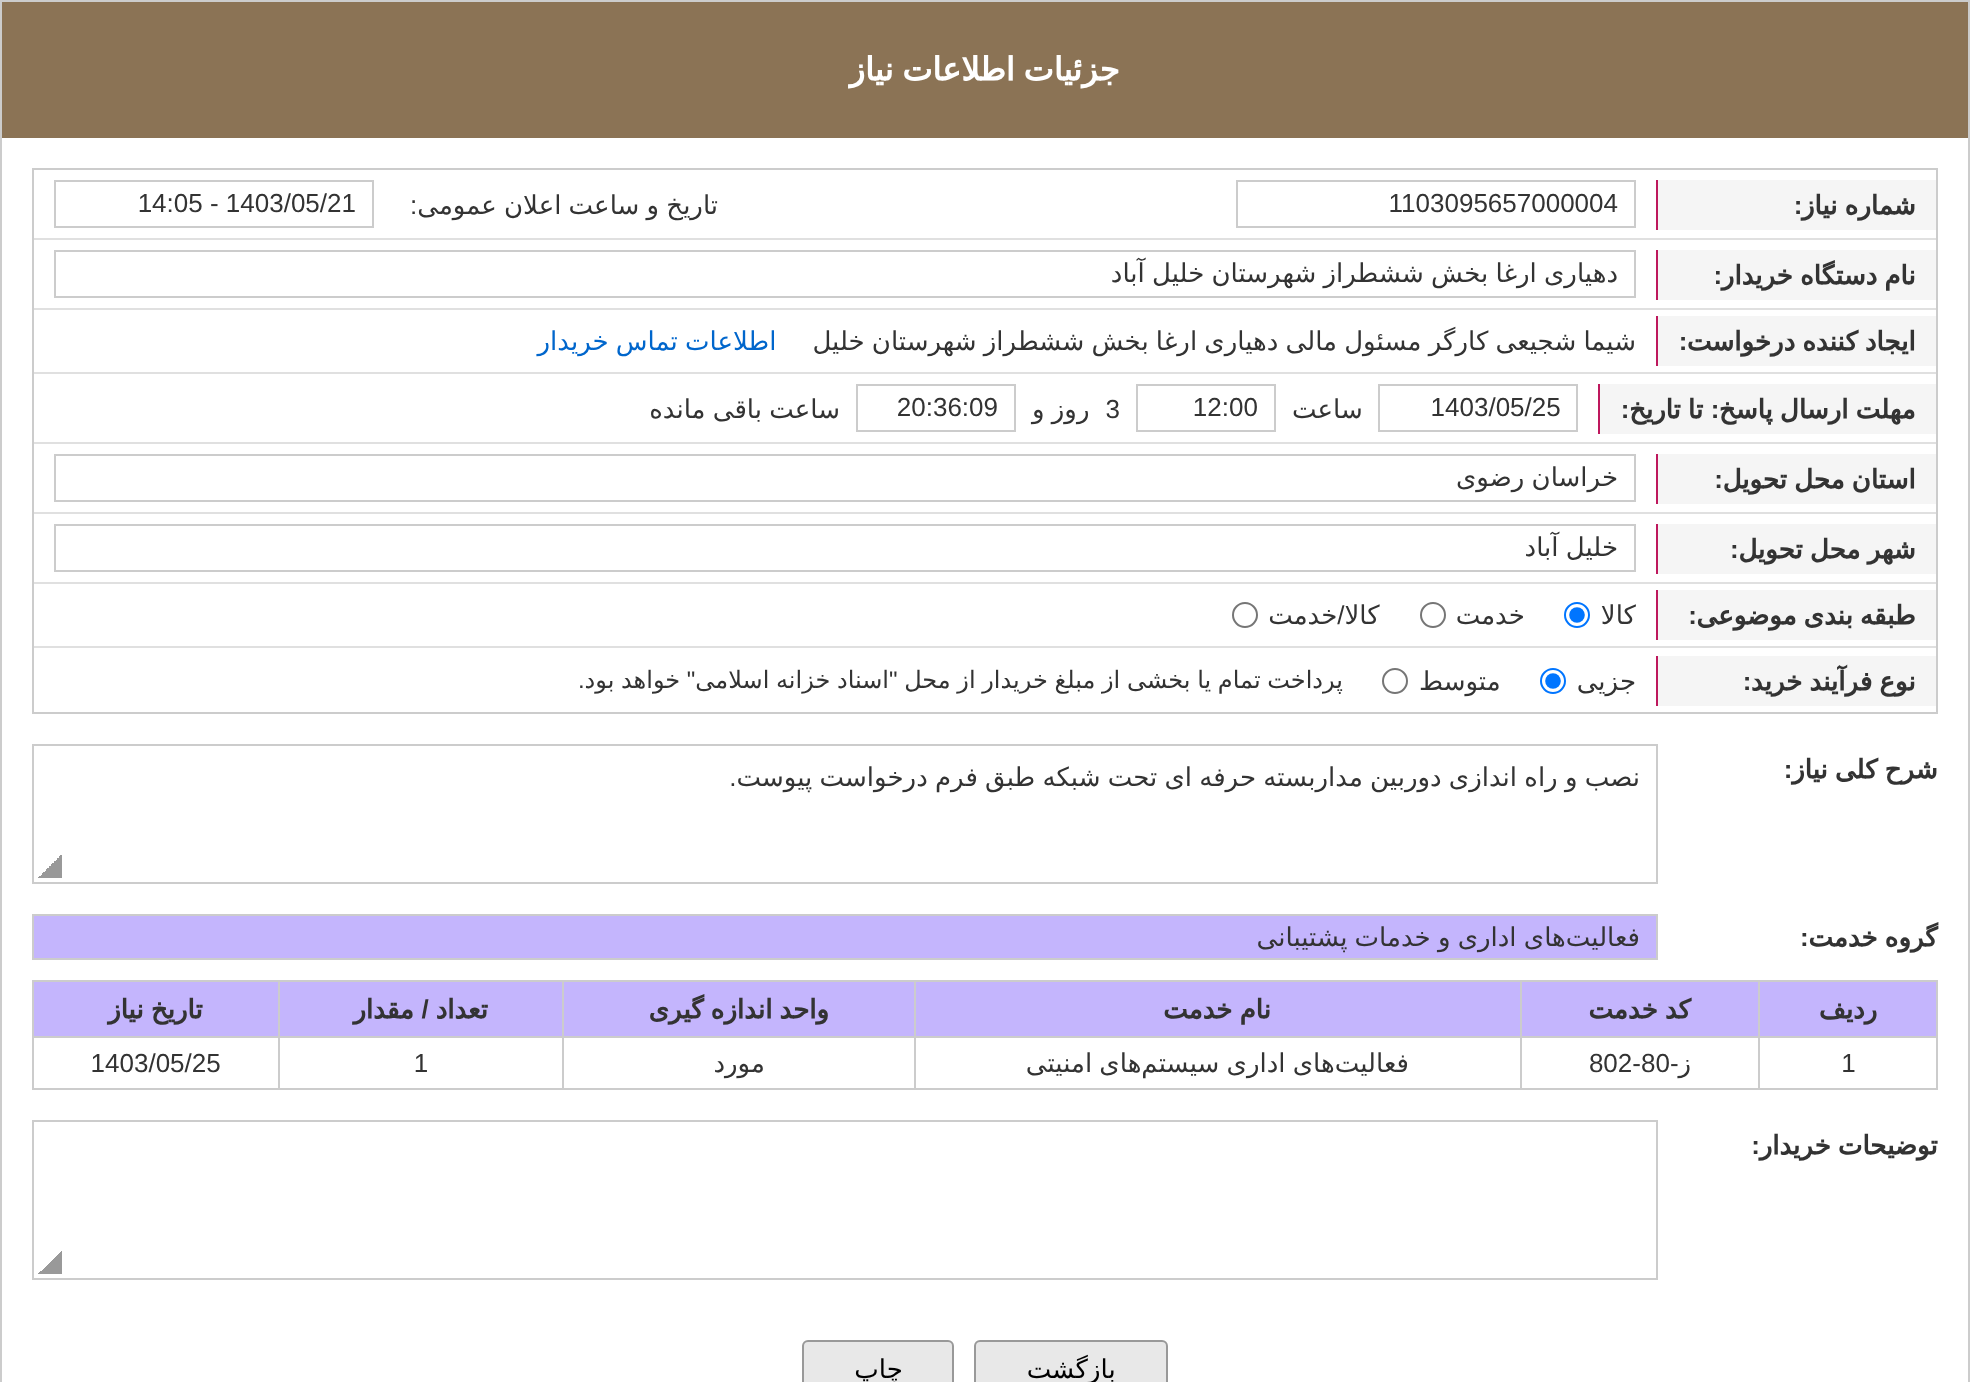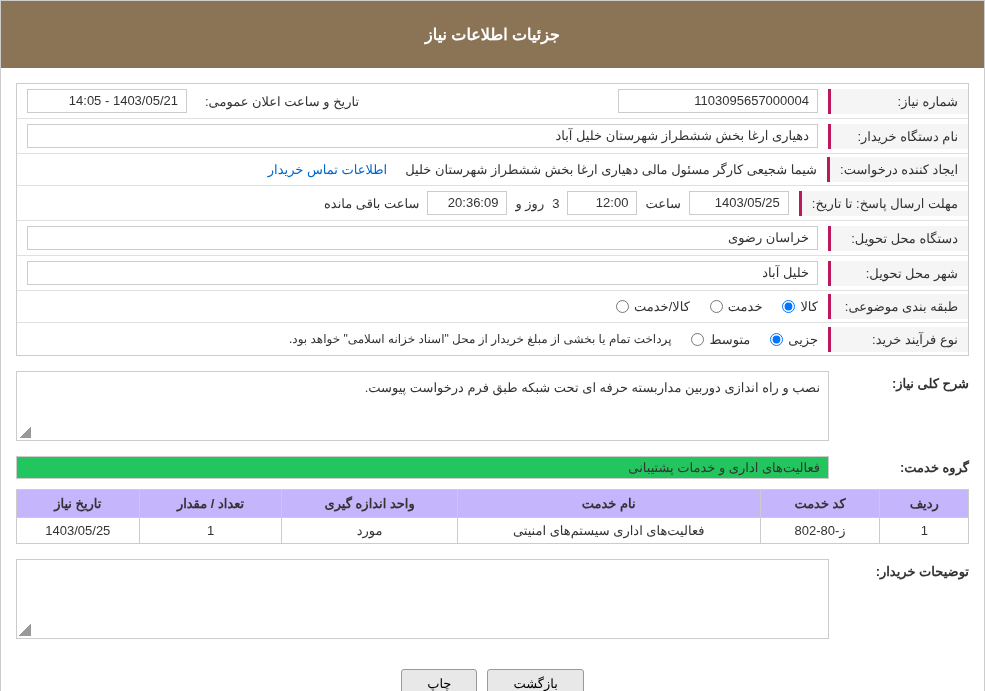--- a/index.html
+++ b/index.html
@@ -38,23 +38,23 @@
       min-height: 32px;
     }
     .info-row:last-child {
       border-bottom: none;
     }
     .label-cell {
       background: #f5f5f5;
       padding: 5px 10px;
       min-width: 140px;
       text-align: right;
-      border-left: 3px solid #be185d;
+      border-left: 1px solid #be185d;
       color: #333;
-      font-weight: normal;
+      font-weight: bold;
       white-space: nowrap;
     }
     .value-cell {
       flex: 1;
       padding: 5px 10px;
       text-align: right;
     }
     .value-box {
       border: 1px solid #ccc;
       padding: 3px 8px;
@@ -137,21 +137,21 @@
     }
     .group-label {
       font-weight: bold;
       min-width: 140px;
       text-align: right;
       padding-left: 10px;
     }
     .group-value {
       border: 1px solid #ccc;
       padding: 3px 8px;
-      background: #22c55e;
+      background: #c4b5fd;
       flex: 1;
       text-align: right;
     }
     table.services-table {
       width: 100%;
       border-collapse: collapse;
       font-size: 13px;
     }
     table.services-table th {
       background: #c4b5fd;
@@ -253,21 +253,21 @@
             <span class="value-box" style="min-width:70px;">12:00</span>
             <span>3</span>
             <span>روز و</span>
             <span class="value-box" style="min-width:80px;">20:36:09</span>
             <span>ساعت باقی مانده</span>
           </div>
         </div>
       </div>
 
       <div class="info-row">
-        <div class="label-cell">دستگاه محل تحویل:</div>
+        <div class="label-cell">استان محل تحویل:</div>
         <div class="value-cell">
           <span class="value-box-full">خراسان رضوی</span>
         </div>
       </div>
 
       <div class="info-row">
         <div class="label-cell">شهر محل تحویل:</div>
         <div class="value-cell">
           <span class="value-box-full">خلیل آباد</span>
         </div>

